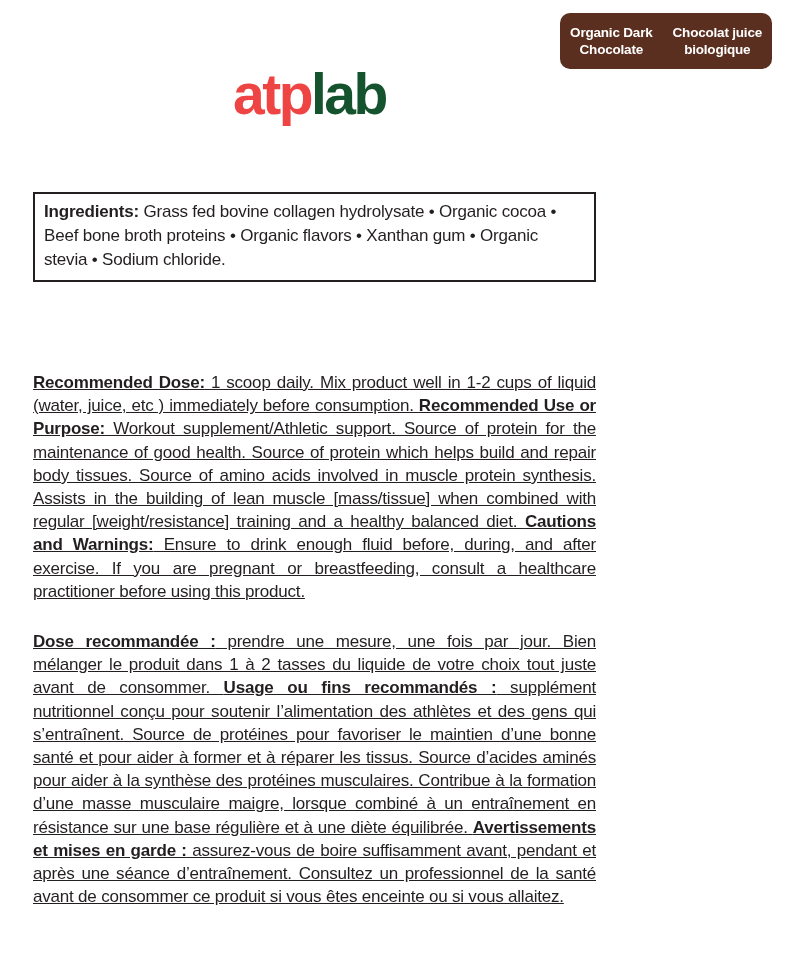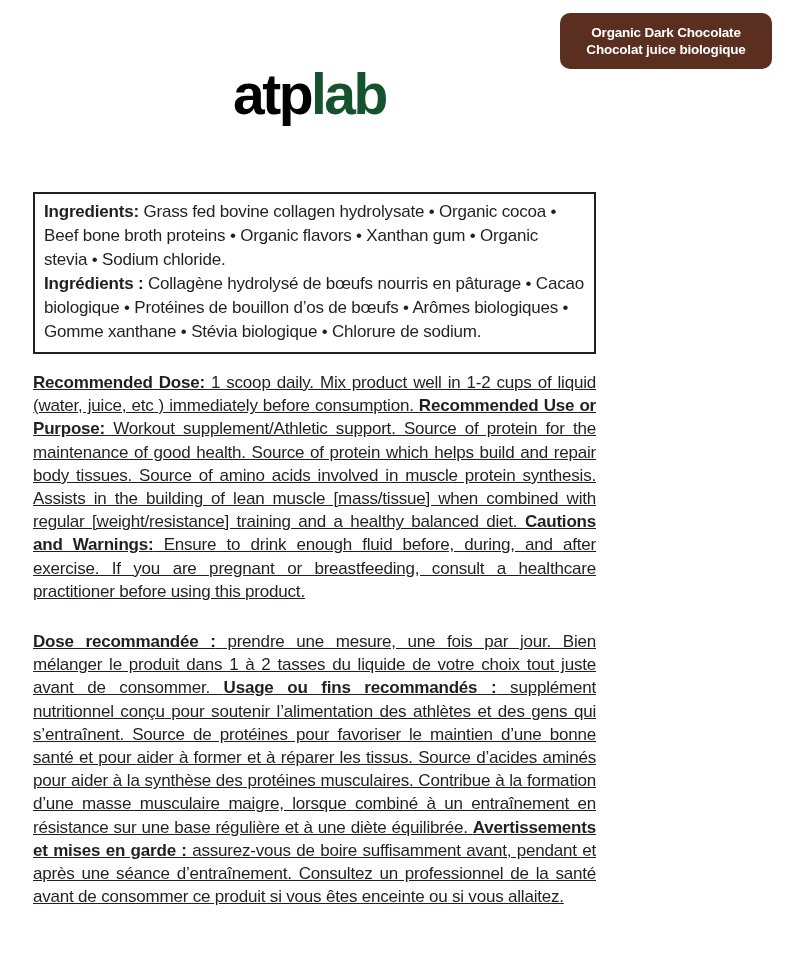--- a/index.html
+++ b/index.html
@@ -8,21 +8,21 @@
     background:#ffffff;
     font-family:"Liberation Sans", sans-serif;
     color:#231f20;
     position:relative;
     overflow:hidden;
   }
   .badge {
     position:absolute; left:560px; top:13px;
     width:212px; height:56px;
     border-radius:10px;
-    display:flex; flex-direction:column; justify-content:center; align-items:center;
+    display:flex; flex-direction:row; justify-content:center; align-items:center;
     font-weight:bold; font-size:13.5px; line-height:17px; text-align:center;
     letter-spacing:-0.2px;
   }
   .logo {
     position:absolute; left:233px; top:66px;
     font-size:57px; font-weight:bold; letter-spacing:-2.5px;
     line-height:1;
   }
   .ing-box {
     position:absolute; left:33px; top:192px;
@@ -46,25 +46,24 @@
 </head>
 <body>
 
 <div class="label">
 
   <div class="badge" style="background-color: rgb(91, 47, 31); color: rgb(255, 255, 255);">
     <div>Organic Dark Chocolate</div>
     <div>Chocolat juice biologique</div>
   </div>
 
-  <div class="logo"><span style="color: #000000;">atp</span><span style="color: #14532d;">lab</span></div>
+  <div class="logo"><span style="color: #ef4444;">atp</span><span style="color: #14532d;">lab</span></div>
 
   <div class="ing-box">
     <div><b>Ingredients:</b><span> Grass fed bovine collagen hydrolysate • Organic cocoa • Beef bone broth proteins • Organic flavors • Xanthan gum • Organic stevia • Sodium chloride.</span></div>
-    <div><b>Ingrédients :</b><span> Collagène hydrolysé de bœufs nourris en pâturage • Cacao biologique • Protéines de bouillon d’os de bœufs • Arômes biologiques • Gomme xanthane • Stévia biologique • Chlorure de sodium.</span></div>
   </div>
 
   <div class="paras">
     <p class="para"><b>Recommended Dose:</b><span> 1 scoop daily. Mix product well in 1-2 cups of liquid (water, juice, etc ) immediately before consumption. </span><b>Recommended Use or Purpose:</b><span> Workout supplement/Athletic support. Source of protein for the maintenance of good health. Source of protein which helps build and repair body tissues. Source of amino acids involved in muscle protein synthesis. Assists in the building of lean muscle [mass/tissue] when combined with regular [weight/resistance] training and a healthy balanced diet. </span><b>Cautions and Warnings:</b><span> Ensure to drink enough fluid before, during, and after exercise. If you are pregnant or breastfeeding, consult a healthcare practitioner before using this product.</span></p>
     <p class="para"><b>Dose recommandée :</b><span> prendre une mesure, une fois par jour. Bien mélanger le produit dans 1 à 2 tasses du liquide de votre choix tout juste avant de consommer.  </span><b>Usage ou fins recommandés :</b><span> supplément nutritionnel conçu pour soutenir l’alimentation des athlètes et des gens qui s’entraînent. Source de protéines pour favoriser le maintien d’une bonne santé et pour aider à former et à réparer les tissus. Source d’acides aminés pour aider à la synthèse des protéines musculaires. Contribue à la formation d’une masse musculaire maigre, lorsque combiné à un entraînement en résistance sur une base régulière et à une diète équilibrée. </span><b>Avertissements et mises en garde :</b><span> assurez-vous de boire suffisamment avant, pendant et après une séance d’entraînement. Consultez un professionnel de la santé avant de consommer ce produit si vous êtes enceinte ou si vous allaitez.</span></p>
   </div>
 
 </div>
 
 </body></html>

